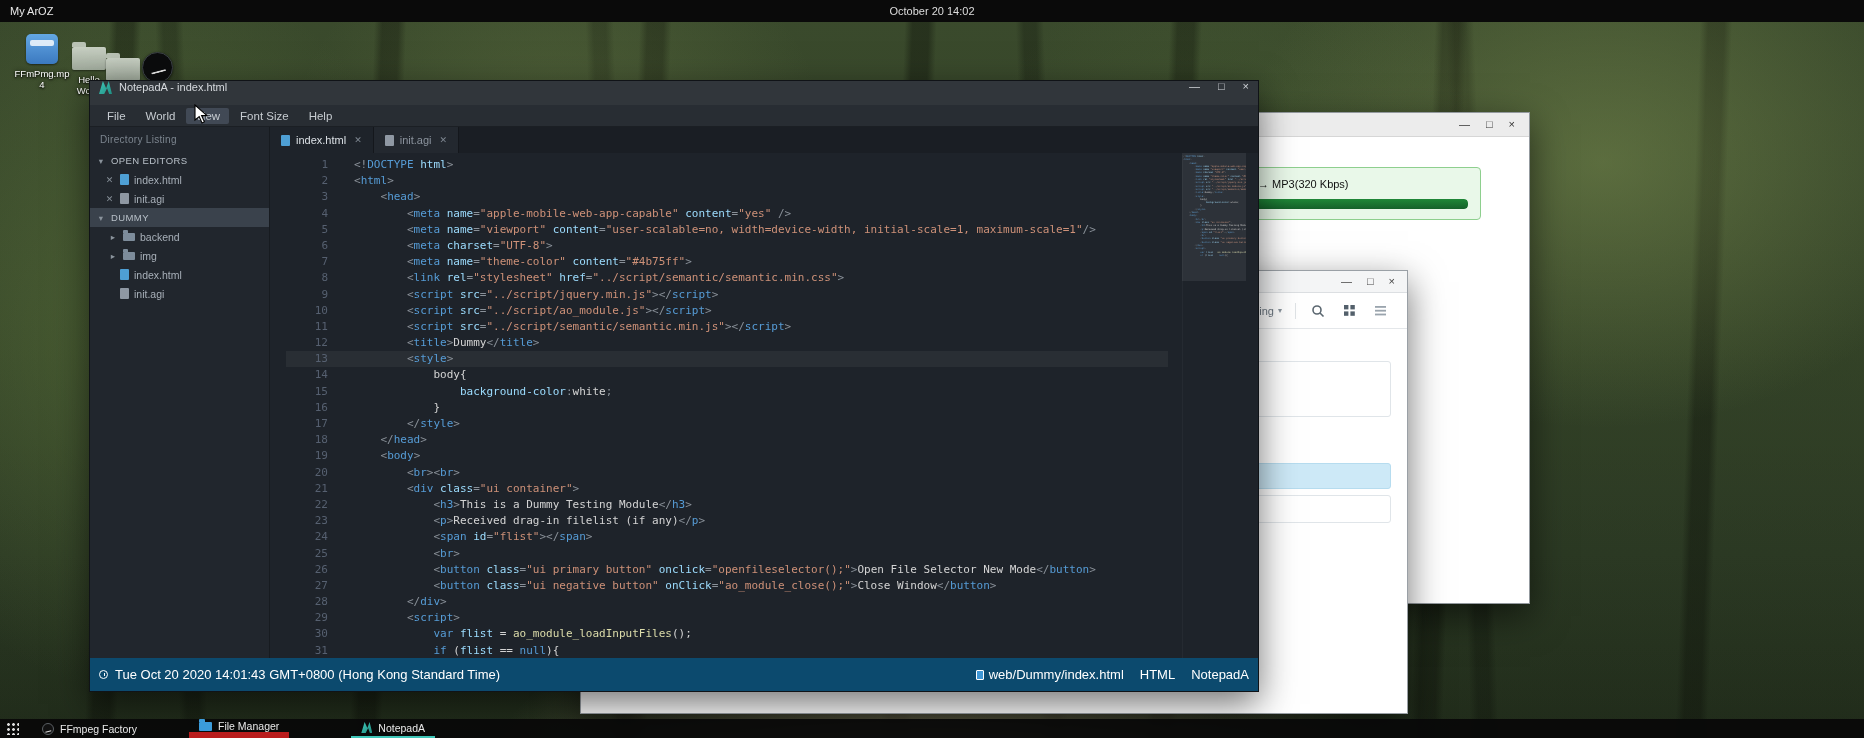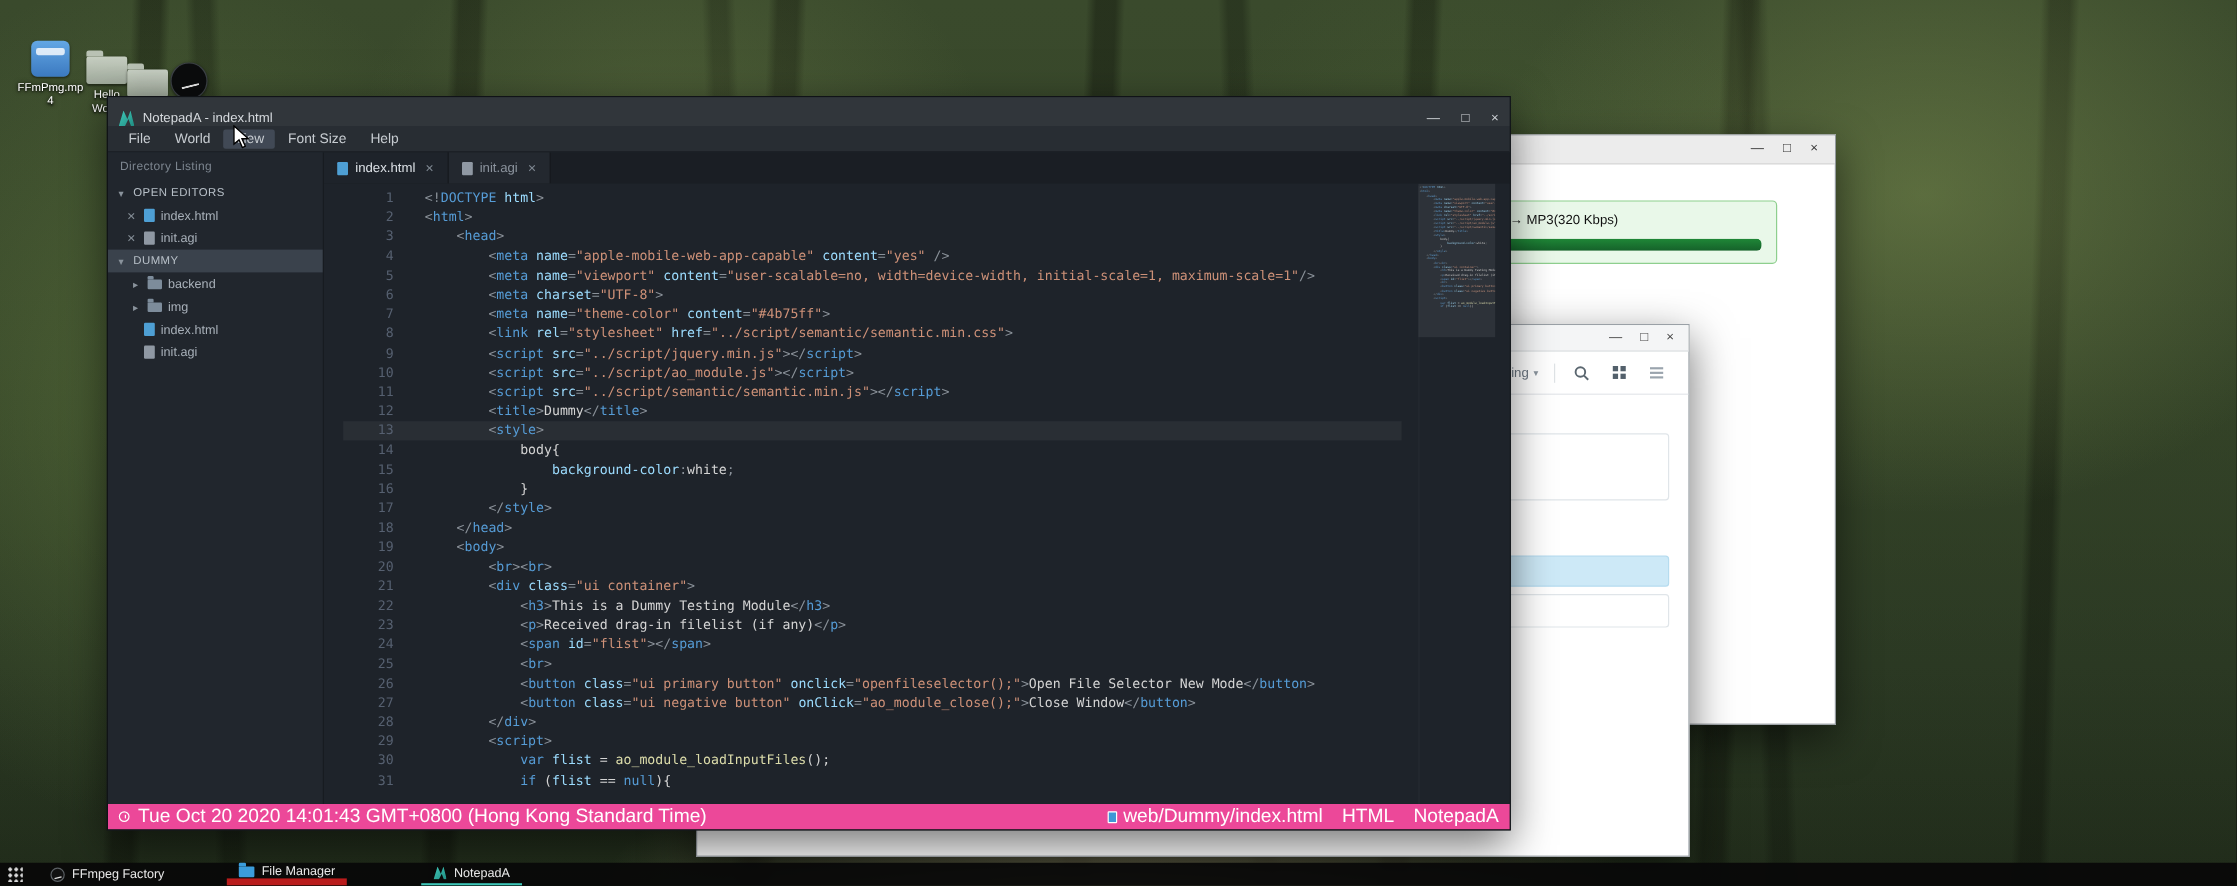--- a/index.html
+++ b/index.html
@@ -64,21 +64,21 @@
   .vdiv{width:1px;height:16px;background:#dfe3e6}
   .fm-ic{display:flex;align-items:center;justify-content:center;width:18px;height:18px}
   .fm-content{flex:1;padding:32px 16px 0;overflow:hidden}
   .fm-row{border:1px solid #e0e5e9;border-radius:3px;background:#fff}
   .fm-row.big{height:56px}
   .fm-row.selected{height:26px;background:#cde9f7;border-color:#b6dcef;margin-top:46px}
   .fm-row.small{height:28px;margin-top:6px}
 
   
   .np{left:89px;top:80px;width:1170px;height:612px;background:#1e232a;border:1px solid #101317;z-index:7;display:flex;flex-direction:column}
-  .np-titlebar{height:24px;background:#31363b;display:flex;align-items:flex-end;gap:7px;padding:0 9px;flex:0 0 auto}
+  .np-titlebar{height:24px;background:#31363b;display:flex;align-items:flex-start;gap:7px;padding:0 9px;flex:0 0 auto}
   .np-title{color:#d6dade;font-size:11px}
   .np-controls{margin-left:auto;display:flex;gap:18px;color:#d2d6da;align-items:center}
   .np-logo{width:13px;height:13px;background:linear-gradient(135deg,#41c9ba,#1f8d82);
     clip-path:polygon(0 100%,30% 0,55% 55%,75% 0,100% 100%,78% 100%,62% 55%,40% 100%)}
   .np-menubar{height:22px;background:#282d33;display:flex;align-items:center;gap:2px;padding:0 8px;flex:0 0 auto;border-bottom:1px solid #1b1f24}
   .menu-item{color:#c7ccd1;font-size:11.5px;padding:2px 9px;border-radius:2px;cursor:default}
   .menu-item.active{background:#414955}
   .np-body{flex:1;display:flex;min-height:0}
   .np-sidebar{width:180px;background:#21262d;border-right:1px solid #171b20;overflow:hidden;flex:0 0 auto}
   .sb-header{padding:7px 10px 6px;font-size:10px;color:#7c858f;letter-spacing:.3px}
@@ -100,21 +100,21 @@
   .np-editor{flex:1;position:relative;overflow:hidden;background:#1e232a}
   .code{position:absolute;inset:0;padding:4px 90px 0 16px;font-family:"DejaVu Sans Mono",monospace;font-size:11px;line-height:16.2px;white-space:pre}
   .code-line{height:16.2px}
   .code-line.current{background:rgba(255,255,255,.05)}
   .ln{display:inline-block;width:42px;text-align:right;color:#566070;margin-right:26px}
   .tk-p{color:#8a9199}.tk-t{color:#569cd6}.tk-a{color:#9cdcfe}.tk-s{color:#ce9178}
   .tk-x{color:#d4d4d4}.tk-k{color:#569cd6}.tk-i{color:#9cdcfe}.tk-f{color:#dcdcaa}
   .minimap{position:absolute;top:2px;right:12px;width:64px;bottom:0;font-family:"DejaVu Sans Mono",monospace;
     font-size:2.4px;line-height:3.3px;white-space:pre;overflow:hidden;opacity:.9;border-left:1px solid rgba(255,255,255,.04)}
   .mini-slider{position:absolute;top:0;right:12px;width:64px;height:128px;background:rgba(255,255,255,.07)}
-  .np-status{height:21px;background:#ec4899;display:flex;align-items:center;gap:7px;padding:0 9px;color:#fff;font-size:16px;flex:0 0 auto}
+  .np-status{height:33px;background:#0c4a6e;display:flex;align-items:center;gap:7px;padding:0 9px;color:#fff;font-size:13px;flex:0 0 auto}
   .st-ic{width:9px;height:9px;border:1px solid #fff;border-radius:50%;position:relative;flex:0 0 auto}
   .st-ic:after{content:"";position:absolute;left:3.5px;top:1.5px;width:1px;height:3.5px;background:#fff}
   .st-right{margin-left:auto;display:flex;align-items:flex-end;gap:16px}
   .st-file{display:flex;align-items:center;gap:5px}
   .st-doc{width:8px;height:10px;border:1px solid #fff;border-radius:1px;background:#3f97d6;flex:0 0 auto}
 
   
   .taskbar{position:absolute;left:0;bottom:0;width:100%;height:19px;background:rgba(8,8,8,.94);
     display:flex;align-items:stretch;z-index:60}
   .start{width:24px;display:flex;align-items:center;justify-content:center;cursor:pointer}
@@ -132,20 +132,24 @@
     clip-path:polygon(0 100%,30% 0,55% 55%,75% 0,100% 100%,78% 100%,62% 55%,40% 100%)}
 
   .cursor{position:absolute;left:192px;top:104px;z-index:100;pointer-events:none}
 </style>
 </head>
 <body>
 
 <div class="desktop">
   <div class="wallpaper"></div>
 
+  <div class="topbar">
+    <span class="tb-start">My ArOZ</span>
+    <span class="tb-clock">October 20 14:02</span>
+  </div>
 
   <div class="desk-icons">
       <div class="dicon">
         <div class="dimg file-icon"></div>
         <div class="dicon-label">FFmPmg.mp4</div>
       </div>
       <div class="dicon">
         <div class="dimg folder-icon"></div>
         <div class="dicon-label">Hello World</div>
       </div>

